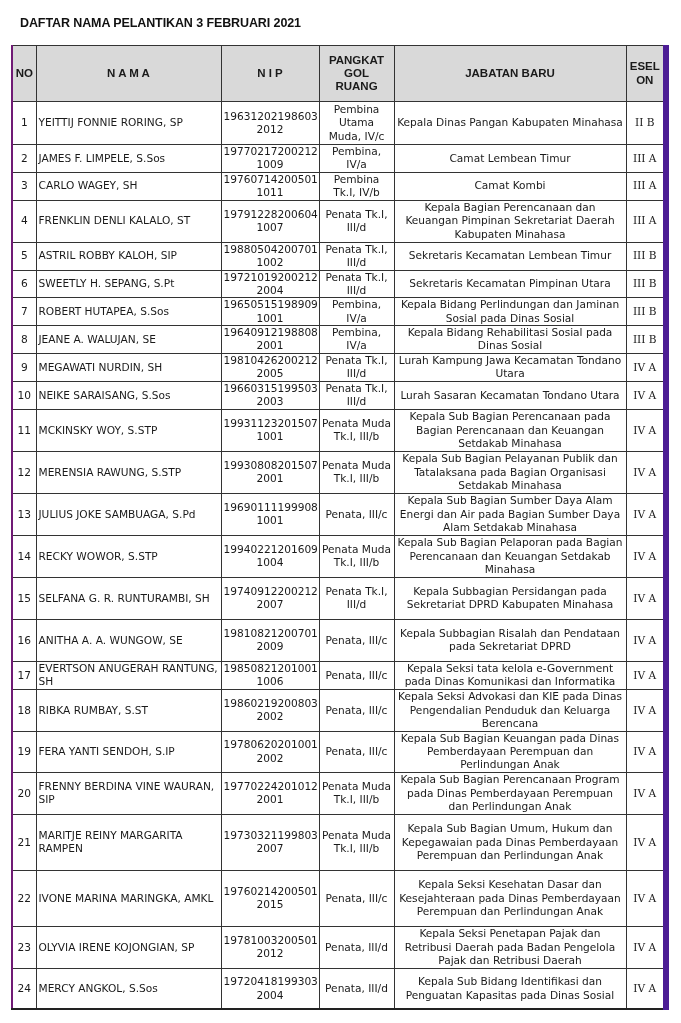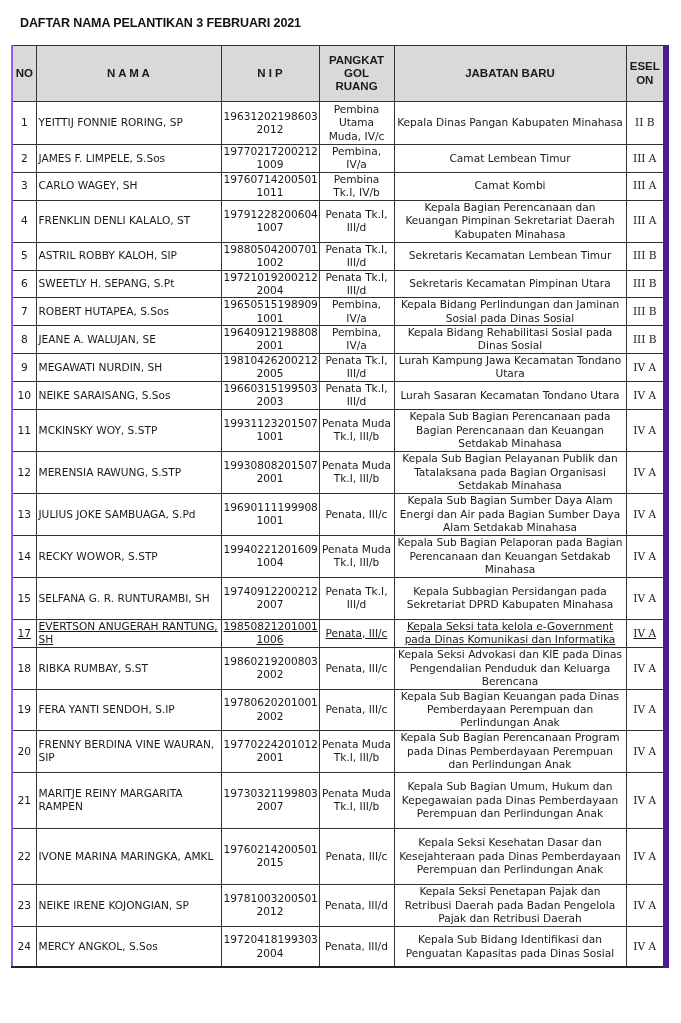--- a/index.html
+++ b/index.html
@@ -14,21 +14,21 @@
                         font-size:11.5px; text-align:center; height:55px; border-width:1.5px; }
   th.c-no { border-right-width:2px; }
   td.no { text-align:center; font-size:9.5px; }
   td.nama { text-align:left; border-left:2px solid #222; }
   td.nip { text-align:center; border-left:2px solid #222;margin-left:48px; }
   td.pangkat { text-align:center; border-left:2px solid #222; }
   td.jab { text-align:center; border-left:2px solid #222;margin-left:17px; }
   td.esel { text-align:center; border-left:2px solid #222; font-family:"DejaVu Serif", serif; font-size:10.5px; }
   table.list tbody tr:last-child td { border-bottom:2px solid #222; }
   table.list td:last-child, table.list th:last-child { border-right:6px solid #4c1d95; }
-  table.list td:first-child, table.list th:first-child { border-left:2px solid #8b5cf6; }
+  table.list td:first-child, table.list th:first-child { border-left:2px solid #701a75; }
 </style>
 </head>
 <body>
 
 <div class="title">DAFTAR NAMA PELANTIKAN  3 FEBRUARI 2021</div>
 
 <table class="list">
   <colgroup>
     <col style="width:24px">
     <col style="width:185px">
@@ -161,21 +161,29 @@
         <td class="esel">IV A</td>
       </tr>
       <tr style="height: 42px;">
         <td class="no">15</td>
         <td class="nama">SELFANA G. R. RUNTURAMBI, SH</td>
         <td class="nip">19740912200212 2007</td>
         <td class="pangkat">Penata Tk.I, III/d</td>
         <td class="jab">Kepala Subbagian Persidangan pada Sekretariat DPRD Kabupaten Minahasa</td>
         <td class="esel">IV A</td>
       </tr>
-      <tr style="height: 28px; text-decoration: underline;">
+      <tr style="height: 42px;">
+        <td class="no">16</td>
+        <td class="nama">ANITHA A. A. WUNGOW, SE</td>
+        <td class="nip">19810821200701 2009</td>
+        <td class="pangkat">Penata, III/c</td>
+        <td class="jab">Kepala Subbagian Risalah dan Pendataan pada Sekretariat DPRD</td>
+        <td class="esel">IV A</td>
+      </tr>
+      <tr style="height: 28px;">
         <td class="no">17</td>
         <td class="nama">EVERTSON ANUGERAH RANTUNG, SH</td>
         <td class="nip">19850821201001 1006</td>
         <td class="pangkat">Penata, III/c</td>
         <td class="jab">Kepala Seksi tata kelola e-Government pada Dinas Komunikasi dan Informatika</td>
         <td class="esel">IV A</td>
       </tr>
       <tr style="height: 42px;">
         <td class="no">18</td>
         <td class="nama">RIBKA RUMBAY, S.ST</td>
@@ -211,21 +219,21 @@
       <tr style="height: 56px;">
         <td class="no">22</td>
         <td class="nama">IVONE MARINA MARINGKA, AMKL</td>
         <td class="nip">19760214200501 2015</td>
         <td class="pangkat">Penata, III/c</td>
         <td class="jab">Kepala Seksi Kesehatan Dasar dan Kesejahteraan pada Dinas Pemberdayaan Perempuan dan Perlindungan Anak</td>
         <td class="esel">IV A</td>
       </tr>
       <tr style="height: 42px;">
         <td class="no">23</td>
-        <td class="nama">NEIKE IRENE KOJONGIAN, SP</td>
+        <td class="nama">OLYVIA IRENE KOJONGIAN, SP</td>
         <td class="nip">19781003200501 2012</td>
         <td class="pangkat">Penata, III/d</td>
         <td class="jab">Kepala Seksi Penetapan Pajak dan Retribusi Daerah pada Badan Pengelola Pajak dan Retribusi Daerah</td>
         <td class="esel">IV A</td>
       </tr>
       <tr style="height: 41px;">
         <td class="no">24</td>
         <td class="nama">MERCY ANGKOL, S.Sos</td>
         <td class="nip">19720418199303 2004</td>
         <td class="pangkat">Penata, III/d</td>

